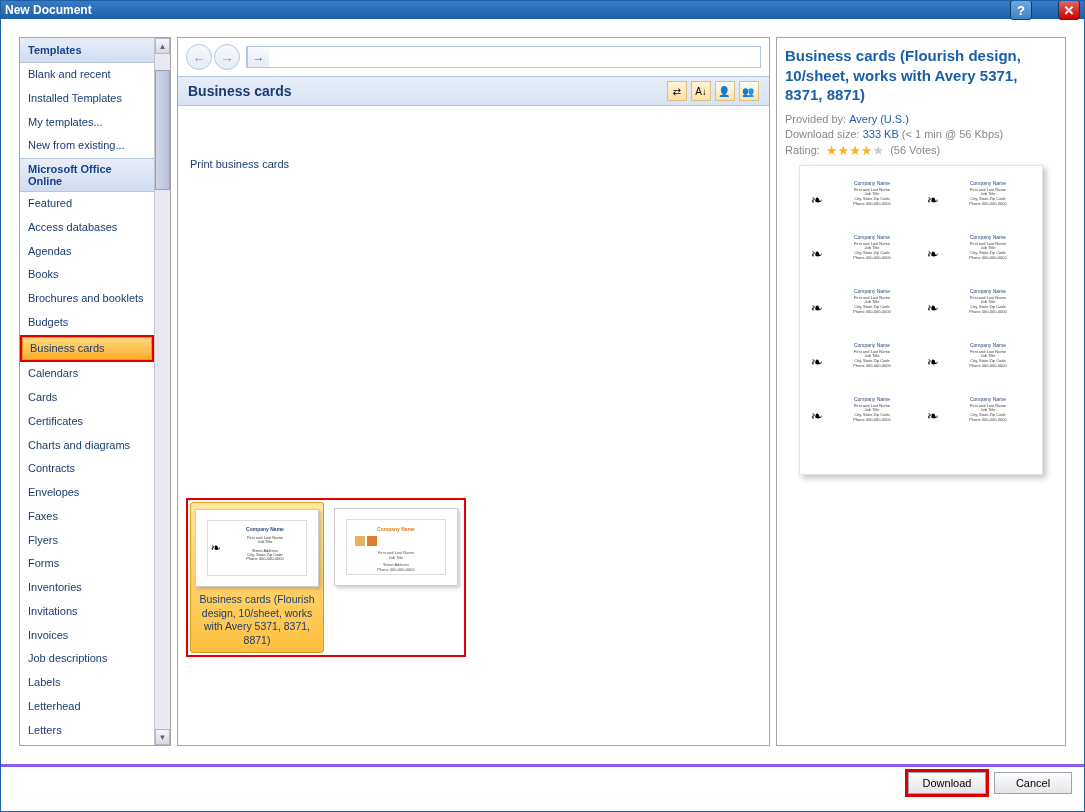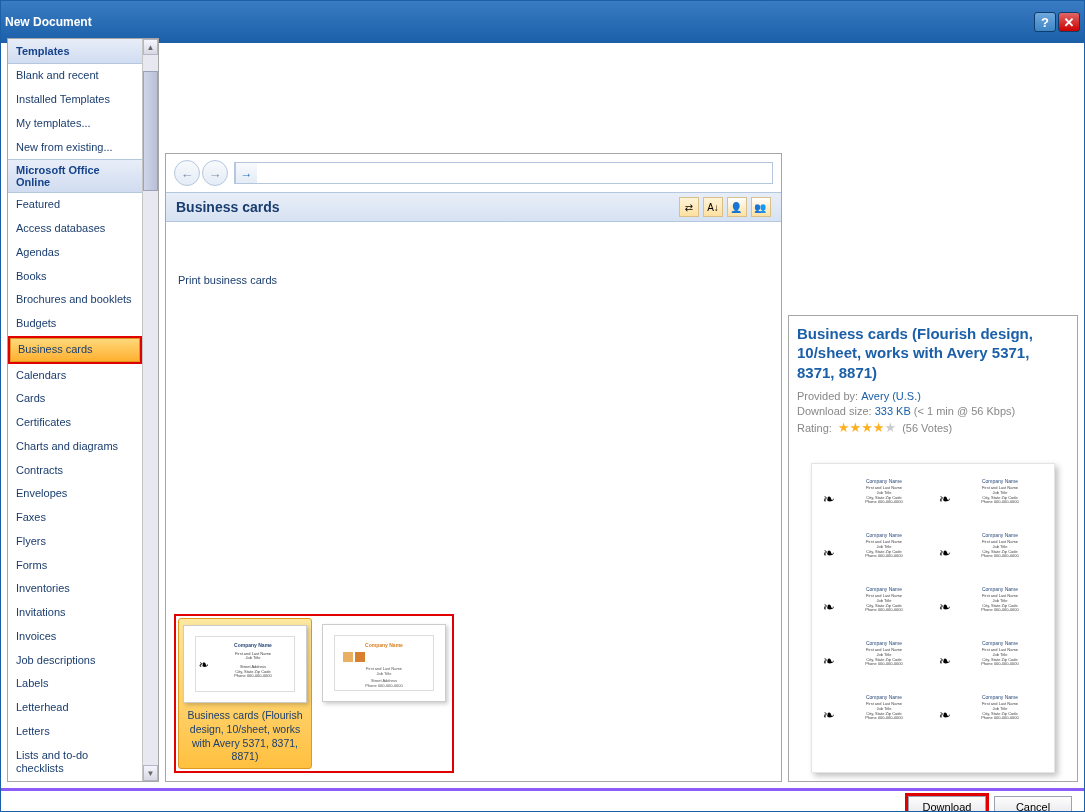--- a/index.html
+++ b/index.html
@@ -1,23 +1,23 @@
 <!DOCTYPE html>
 <html><head>
 <meta charset="utf-8">
 <style>
 * { box-sizing: border-box; margin: 0; padding: 0; font-family: "Segoe UI", Tahoma, sans-serif; }
 body { background: #fff; width: 1085px; height: 812px; overflow: hidden; border: 1px solid #1a5fa8; }
-.titlebar { height: 42px; background: linear-gradient(#3a7cc4, #1a5fa8); display: flex; align-items: center; padding: 0 4px; }
+.titlebar { height: 18px; background: linear-gradient(#3a7cc4, #1a5fa8); display: flex; align-items: center; padding: 0 4px; gap: 24px; }
 .titlebar-text { color: #fff; font-size: 12px; font-weight: bold; flex: 1; }
 .titlebar-btn { width: 22px; height: 20px; margin-left: 2px; border: 1px solid #0f3d6b; border-radius: 3px; display: flex; align-items: center; justify-content: center; font-size: 13px; font-weight: bold; color: #fff; cursor: pointer; }
 .help-btn { background: linear-gradient(#6fa8dc, #3d85c6); }
 .close-btn { background: linear-gradient(#e06666, #cc0000); }
 
-.content { display: flex; height: 745px; padding: 6px; gap: 6px; align-items: flex-end; }
+.content { display: flex; height: 745px; padding: 18px; gap: 6px; }
 
 .sidebar { width: 152px; border: 1px solid #a6a6a6; background: #fff; display:flex; }
 .sidebar-inner { flex:1; overflow:hidden; }
 .sidebar-scroll { width:16px; background:#e8e8f0; border-left:1px solid #c5c5c5; display:flex; flex-direction:column; }
 .scroll-up,.scroll-dn{height:16px;display:flex;align-items:center;justify-content:center;font-size:8px;color:#666;background:linear-gradient(#f5f5ff,#d8d8e4);border:1px solid #b5b5c5;}
 .scroll-thumb{background:linear-gradient(90deg,#d0d5e8,#b8c0d8);border:1px solid #9aa2b8;height:120px;margin-top:16px;}
 .sidebar-header { background: linear-gradient(#e8eef8, #d0dcf0); color: #15428b; font-weight: bold; font-size: 11px; padding: 6px 8px; border-bottom: 1px solid #b5c7de; }
 .sidebar-section { background: linear-gradient(#e8eef8, #d0dcf0); color: #15428b; font-weight: bold; font-size: 11px; padding: 4px 8px; border-top: 1px solid #b5c7de; border-bottom: 1px solid #b5c7de; }
 .sidebar-item { color: #1a3d6e; font-size: 11px; padding: 5px 8px; cursor: pointer; line-height:1.25; }
 .sidebar-item.selected { background: linear-gradient(#ffd87a, #ffb030); border:1px solid #e09820; padding:4px 7px; }
@@ -51,21 +51,21 @@
 .cb-mini .cn{font-size:5px;color:#d88020;font-weight:bold;}
 .cb-blocks{display:flex;gap:2px;margin:4px 0;}
 .cb-blocks div{width:10px;height:10px;}
 .tmpl-label { font-size:10.5px; color:#1a3d6e; line-height:1.3; }
 
 .preview { width: 290px; display:flex; flex-direction:column; border:1px solid #a6a6a6; padding:8px; background:#fff;}
 .pv-title { color:#1a5fa8; font-size:15px; font-weight:bold; line-height:1.3; margin-bottom:8px; }
 .pv-meta { font-size:11px; color:#888; margin-bottom:3px; }
 .pv-meta .val { color:#1a5fa8; }
 .pv-meta .db { color:#888;}
-.pv-rating { display:flex; align-items:center; gap:6px; font-size:11px; color:#888; margin-bottom:28px; }
+.pv-rating { display:flex; align-items:center; gap:6px; font-size:11px; color:#888; margin-bottom:7px; }
 .stars { display:flex; }
 .star { color:#ffb020; font-size:13px; }
 .star.empty { color:#ccc; }
 .pv-thumb { flex:1; display:flex; align-items:flex-start; justify-content:center; }
 .sheet { width:244px; height:310px; background:#fff; box-shadow:3px 3px 6px rgba(0,0,0,0.25); padding:10px 8px; border:1px solid #e4e4e4;}
 .sheet-row{display:flex; gap:6px; margin-bottom:4px;}
 .card{flex:1;height:50px;border:0px solid #eee; display:flex;}
 .card .deco{width:18px;font-size:16px;display:flex;align-items:center;justify-content:center;}
 .card .ctxt{flex:1;font-size:4px;line-height:1.2;text-align:center;color:#444;padding:4px 2px;}
 .card .ctxt .cn{font-size:5px;color:#2a4a7a;margin-bottom:2px;}

